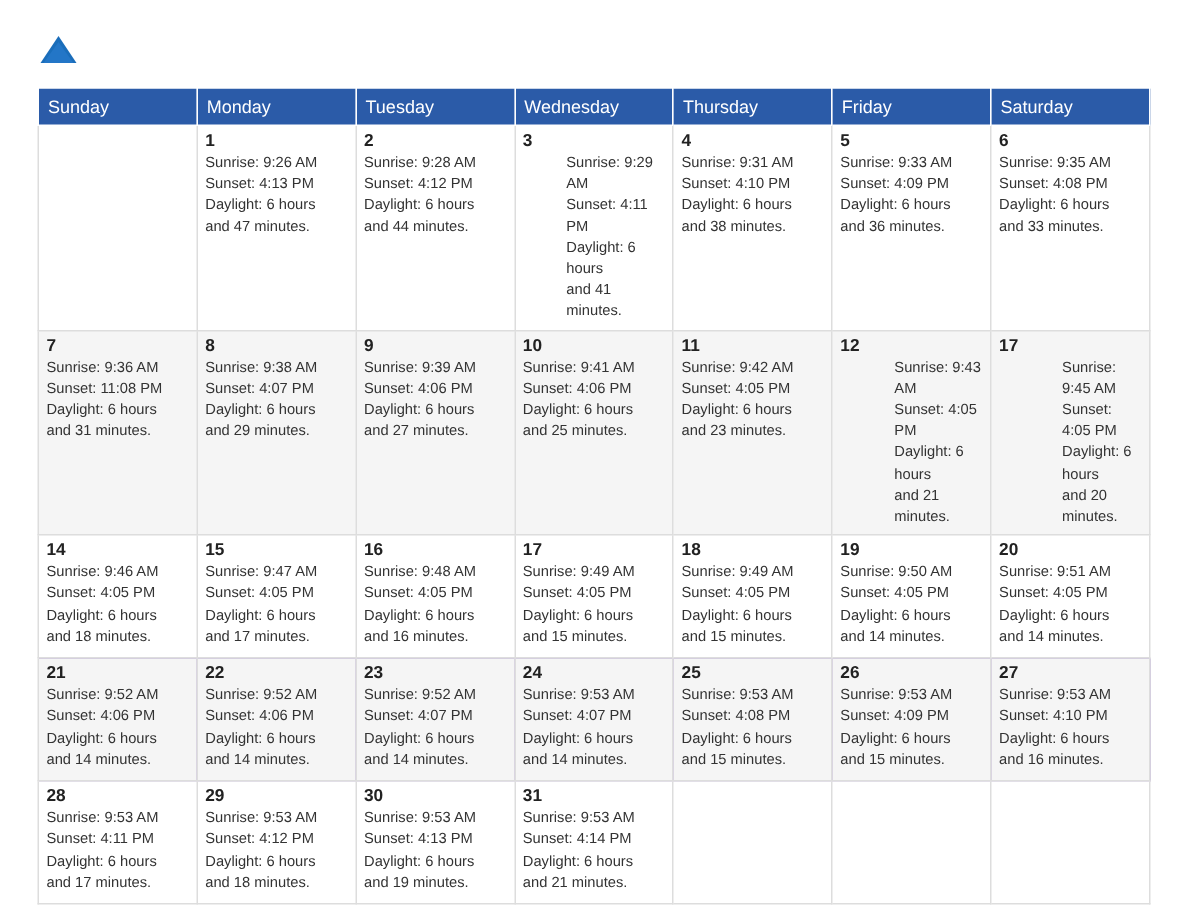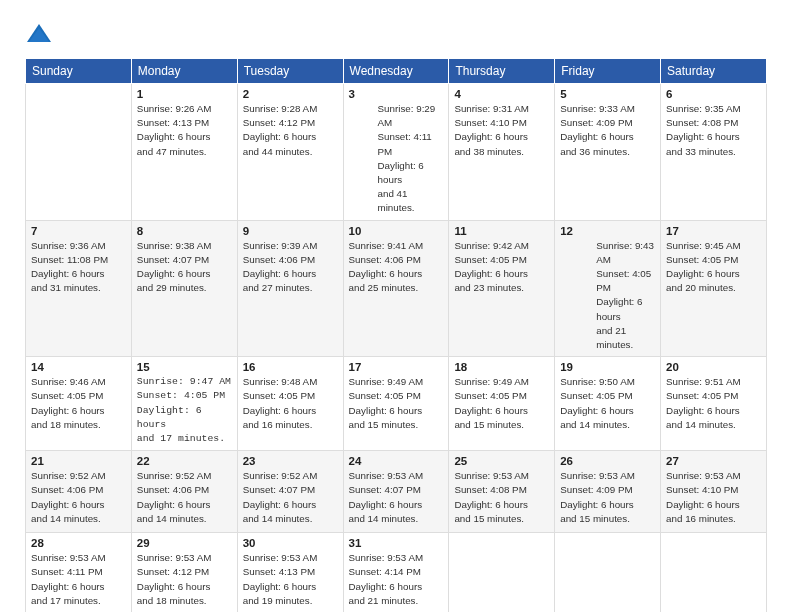--- a/index.html
+++ b/index.html
@@ -214,37 +214,37 @@
           </td>
           <td>
             <div class="day-number">12</div>
             <div class="day-info" style="white-space: pre-line; margin-left: 36px;">Sunrise: 9:43 AM
 Sunset: 4:05 PM
 Daylight: 6 hours
 and 21 minutes.</div>
           </td>
           <td>
             <div class="day-number">17</div>
-            <div class="day-info" style="white-space: pre-line;">Sunrise: 9:45 AM
+            <div class="day-info" style="white-space: pre-line; margin-left: 42px;">Sunrise: 9:45 AM
 Sunset: 4:05 PM
 Daylight: 6 hours
 and 20 minutes.</div>
           </td>
         </tr>
         <tr>
           <td>
             <div class="day-number">14</div>
             <div class="day-info" style="white-space: pre-line;">Sunrise: 9:46 AM
 Sunset: 4:05 PM
 Daylight: 6 hours
 and 18 minutes.</div>
           </td>
           <td>
             <div class="day-number">15</div>
-            <div class="day-info" style="white-space: pre-line; font-family: Liberation Mono, monospace;">Sunrise: 9:47 AM
+            <div class="day-info" style="white-space: pre-line;">Sunrise: 9:47 AM
 Sunset: 4:05 PM
 Daylight: 6 hours
 and 17 minutes.</div>
           </td>
           <td>
             <div class="day-number">16</div>
             <div class="day-info" style="white-space: pre-line;">Sunrise: 9:48 AM
 Sunset: 4:05 PM
 Daylight: 6 hours
 and 16 minutes.</div>

